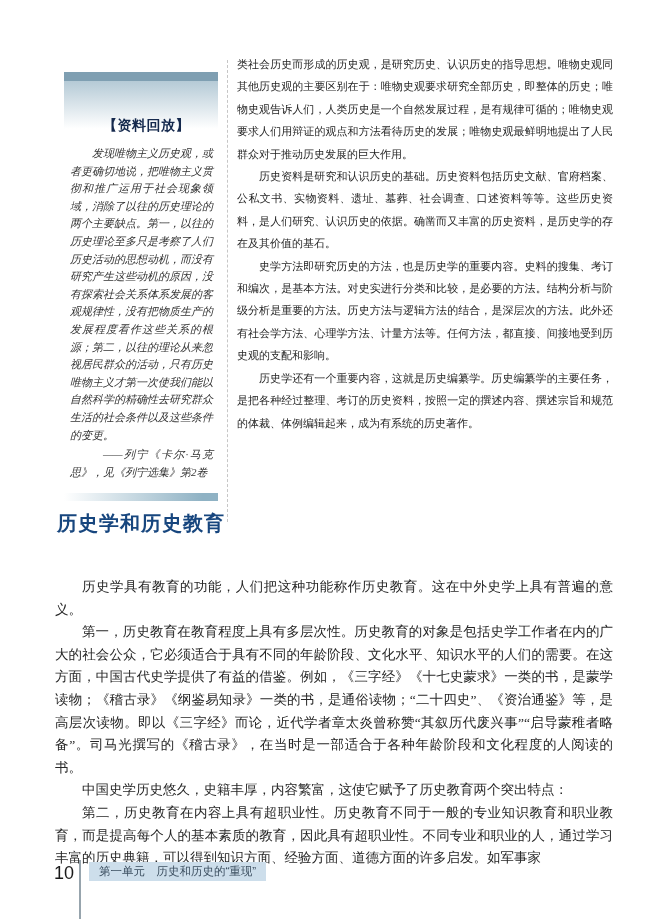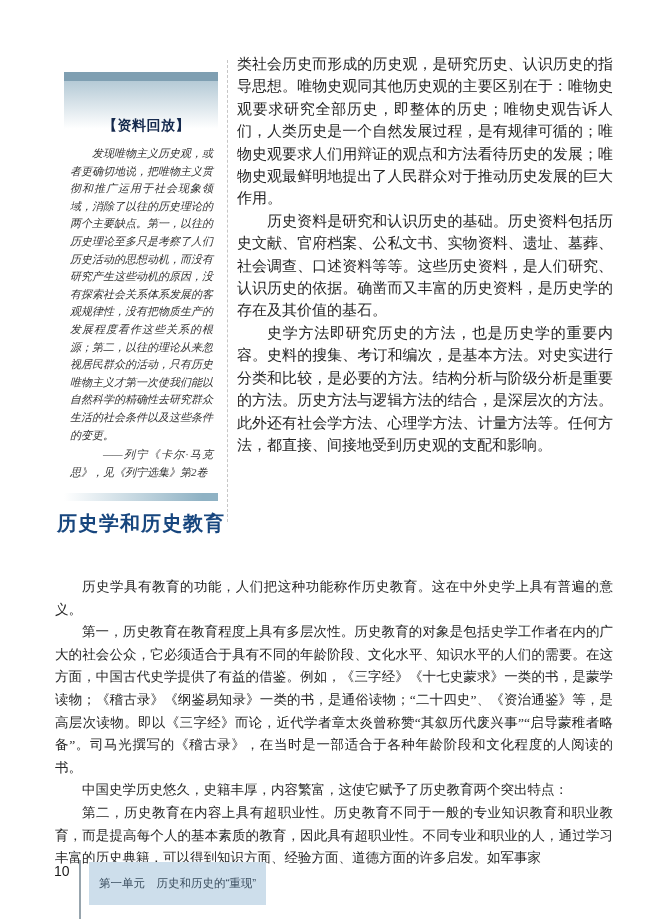--- a/index.html
+++ b/index.html
@@ -75,21 +75,21 @@
   .column-divider{
     position:absolute;
     left:227px;top:60px;height:462px;width:0;
     border-left:1px dashed var(--divider-color,#c6c6c6);
   }
 
   
   .right-column{
     position:absolute;
     left:237px;top:53px;width:376px;
-    font-size:15px;
+    font-size:11px;
     line-height:22.4px;
     color:var(--body-text-color,#262626);
     text-align:justify;
   }
   .right-column p{margin:0;}
   .right-column p.indent{text-indent:2em;}
 
   
   .section-heading{
     position:absolute;
@@ -115,37 +115,37 @@
 
   
   .footer{
     position:absolute;
     left:0;top:860px;width:650px;height:59px;
   }
   .footer-pagenum{
     position:absolute;
     left:54px;top:3px;
     font-family:"Liberation Sans","DejaVu Sans",sans-serif;
-    font-size:14px;
+    font-size:18px;
     color:#1a1a1a;
   }
   .footer-vline{
     position:absolute;
     left:79px;top:0;width:2px;height:59px;
     background:var(--footer-line-color,#97a4ad);
   }
   .footer-label{
     position:absolute;
     left:89px;top:2px;
     background:var(--footer-label-bg,#cddeeb);
     color:var(--footer-label-color,#3c4f60);
     font-family:"Liberation Sans","DejaVu Sans",sans-serif;
     font-size:11.5px;
     line-height:19px;
-    padding:12px 10px;
+    padding:0 10px;
     white-space:nowrap;
   }
 </style>
 </head>
 <body>
 
 <div class="page">
 
   <div class="sidebar-box">
     <div class="sidebar-topbar"></div>
@@ -158,20 +158,21 @@
     <div class="sidebar-citation">——列宁《卡尔·马克思》，见《列宁选集》第2卷</div>
     <div class="sidebar-bottombar"></div>
   </div>
 
   <div class="column-divider"></div>
 
   <div class="right-column">
     <p>类社会历史而形成的历史观，是研究历史、认识历史的指导思想。唯物史观同其他历史观的主要区别在于：唯物史观要求研究全部历史，即整体的历史；唯物史观告诉人们，人类历史是一个自然发展过程，是有规律可循的；唯物史观要求人们用辩证的观点和方法看待历史的发展；唯物史观最鲜明地提出了人民群众对于推动历史发展的巨大作用。</p>
     <p class="indent">历史资料是研究和认识历史的基础。历史资料包括历史文献、官府档案、公私文书、实物资料、遗址、墓葬、社会调查、口述资料等等。这些历史资料，是人们研究、认识历史的依据。确凿而又丰富的历史资料，是历史学的存在及其价值的基石。</p>
     <p class="indent">史学方法即研究历史的方法，也是历史学的重要内容。史料的搜集、考订和编次，是基本方法。对史实进行分类和比较，是必要的方法。结构分析与阶级分析是重要的方法。历史方法与逻辑方法的结合，是深层次的方法。此外还有社会学方法、心理学方法、计量方法等。任何方法，都直接、间接地受到历史观的支配和影响。</p>
+    <p class="indent">历史学还有一个重要内容，这就是历史编纂学。历史编纂学的主要任务，是把各种经过整理、考订的历史资料，按照一定的撰述内容、撰述宗旨和规范的体裁、体例编辑起来，成为有系统的历史著作。</p>
   </div>
 
   <div class="section-heading">历史学和历史教育</div>
 
   <div class="lower-text">
     <p>历史学具有教育的功能，人们把这种功能称作历史教育。这在中外史学上具有普遍的意义。</p>
     <p>第一，历史教育在教育程度上具有多层次性。历史教育的对象是包括史学工作者在内的广大的社会公众，它必须适合于具有不同的年龄阶段、文化水平、知识水平的人们的需要。在这方面，中国古代史学提供了有益的借鉴。例如，《三字经》《十七史蒙求》一类的书，是蒙学读物；《稽古录》《纲鉴易知录》一类的书，是通俗读物；“二十四史”、《资治通鉴》等，是高层次读物。即以《三字经》而论，近代学者章太炎曾称赞“其叙历代废兴事”“启导蒙稚者略备”。司马光撰写的《稽古录》，在当时是一部适合于各种年龄阶段和文化程度的人阅读的书。</p>
     <p>中国史学历史悠久，史籍丰厚，内容繁富，这使它赋予了历史教育两个突出特点：</p>
     <p>第二，历史教育在内容上具有超职业性。历史教育不同于一般的专业知识教育和职业教育，而是提高每个人的基本素质的教育，因此具有超职业性。不同专业和职业的人，通过学习丰富的历史典籍，可以得到知识方面、经验方面、道德方面的许多启发。如军事家</p>
   </div>

